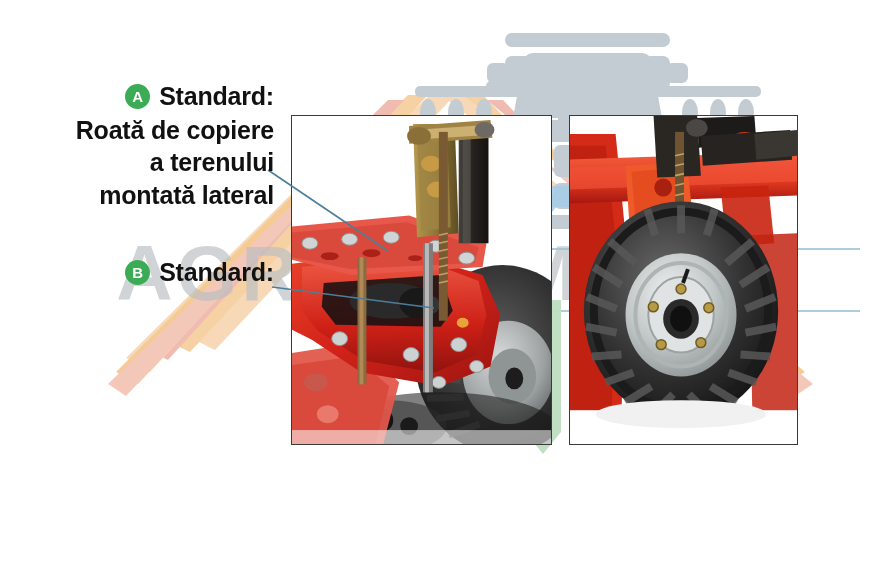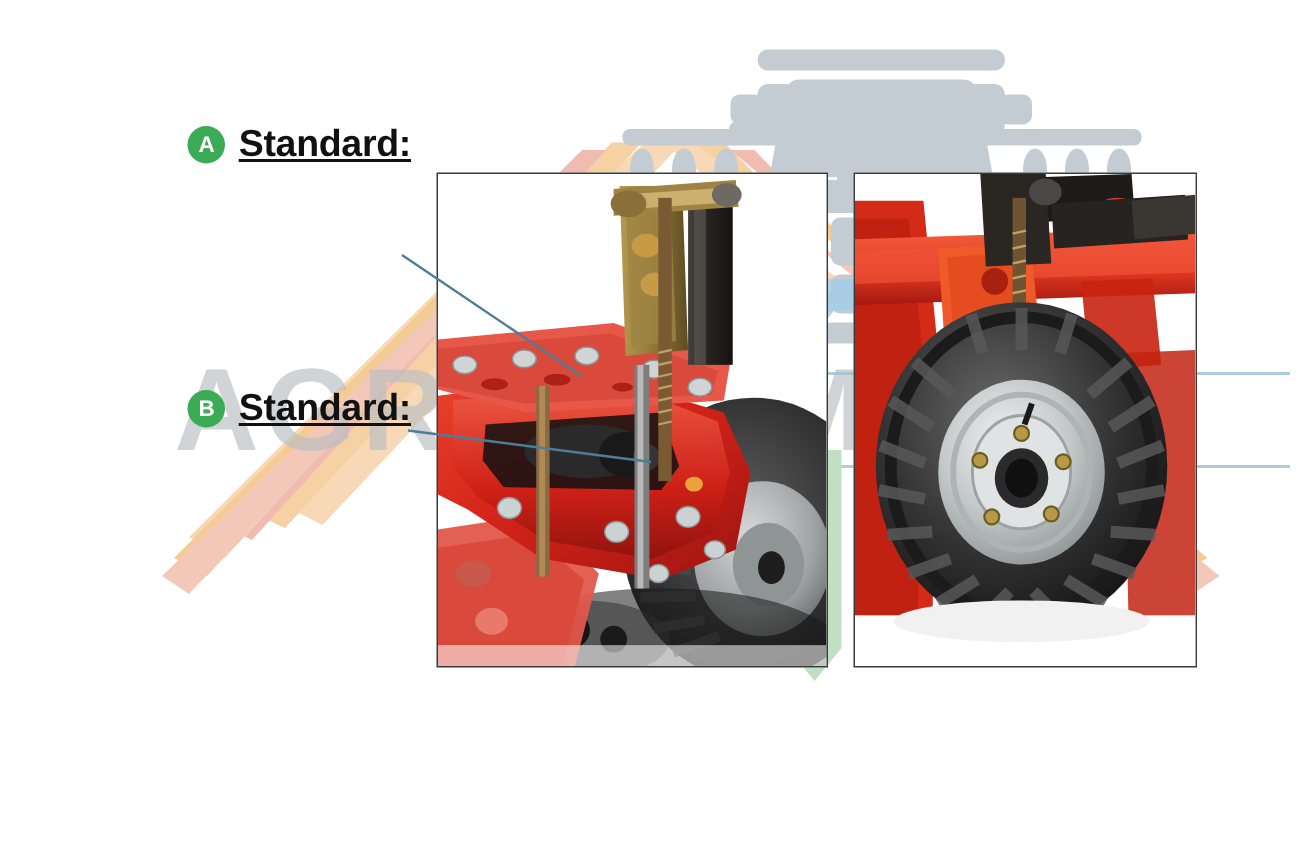--- a/index.html
+++ b/index.html
@@ -93,21 +93,20 @@
     color: #ffffff;
     font-size: 15px;
     font-weight: bold;
     display: flex;
     align-items: center;
     justify-content: center;
     flex: 0 0 auto;
     line-height: 1;
   }
   .head-label {
-    text-decoration: underline;
     text-underline-offset: 2px;
     text-decoration-thickness: 2px;
     white-space: nowrap;
   }
   .callout-body {
     white-space: pre-line;
   }
 </style>
 </head>
 <body>
@@ -436,20 +435,23 @@
   <svg id="leaders" viewBox="0 0 871 564">
     <line x1="268" y1="170" x2="388" y2="251" stroke="#4b7f97" stroke-width="1.6"></line>
     <line x1="272" y1="287" x2="434" y2="308" stroke="#4b7f97" stroke-width="1.6"></line>
   </svg>
 
   <div class="callout" id="callout-a">
     <div class="callout-head">
       <span class="badge">A</span>
       <span class="head-label">Standard:</span>
     </div>
+    <div class="callout-body">Roată de copiere
+a terenului
+montată lateral</div>
   </div>
 
   <div class="callout" id="callout-b">
     <div class="callout-head">
       <span class="badge">B</span>
       <span class="head-label">Standard:</span>
     </div>
   </div>
 
 </div>

